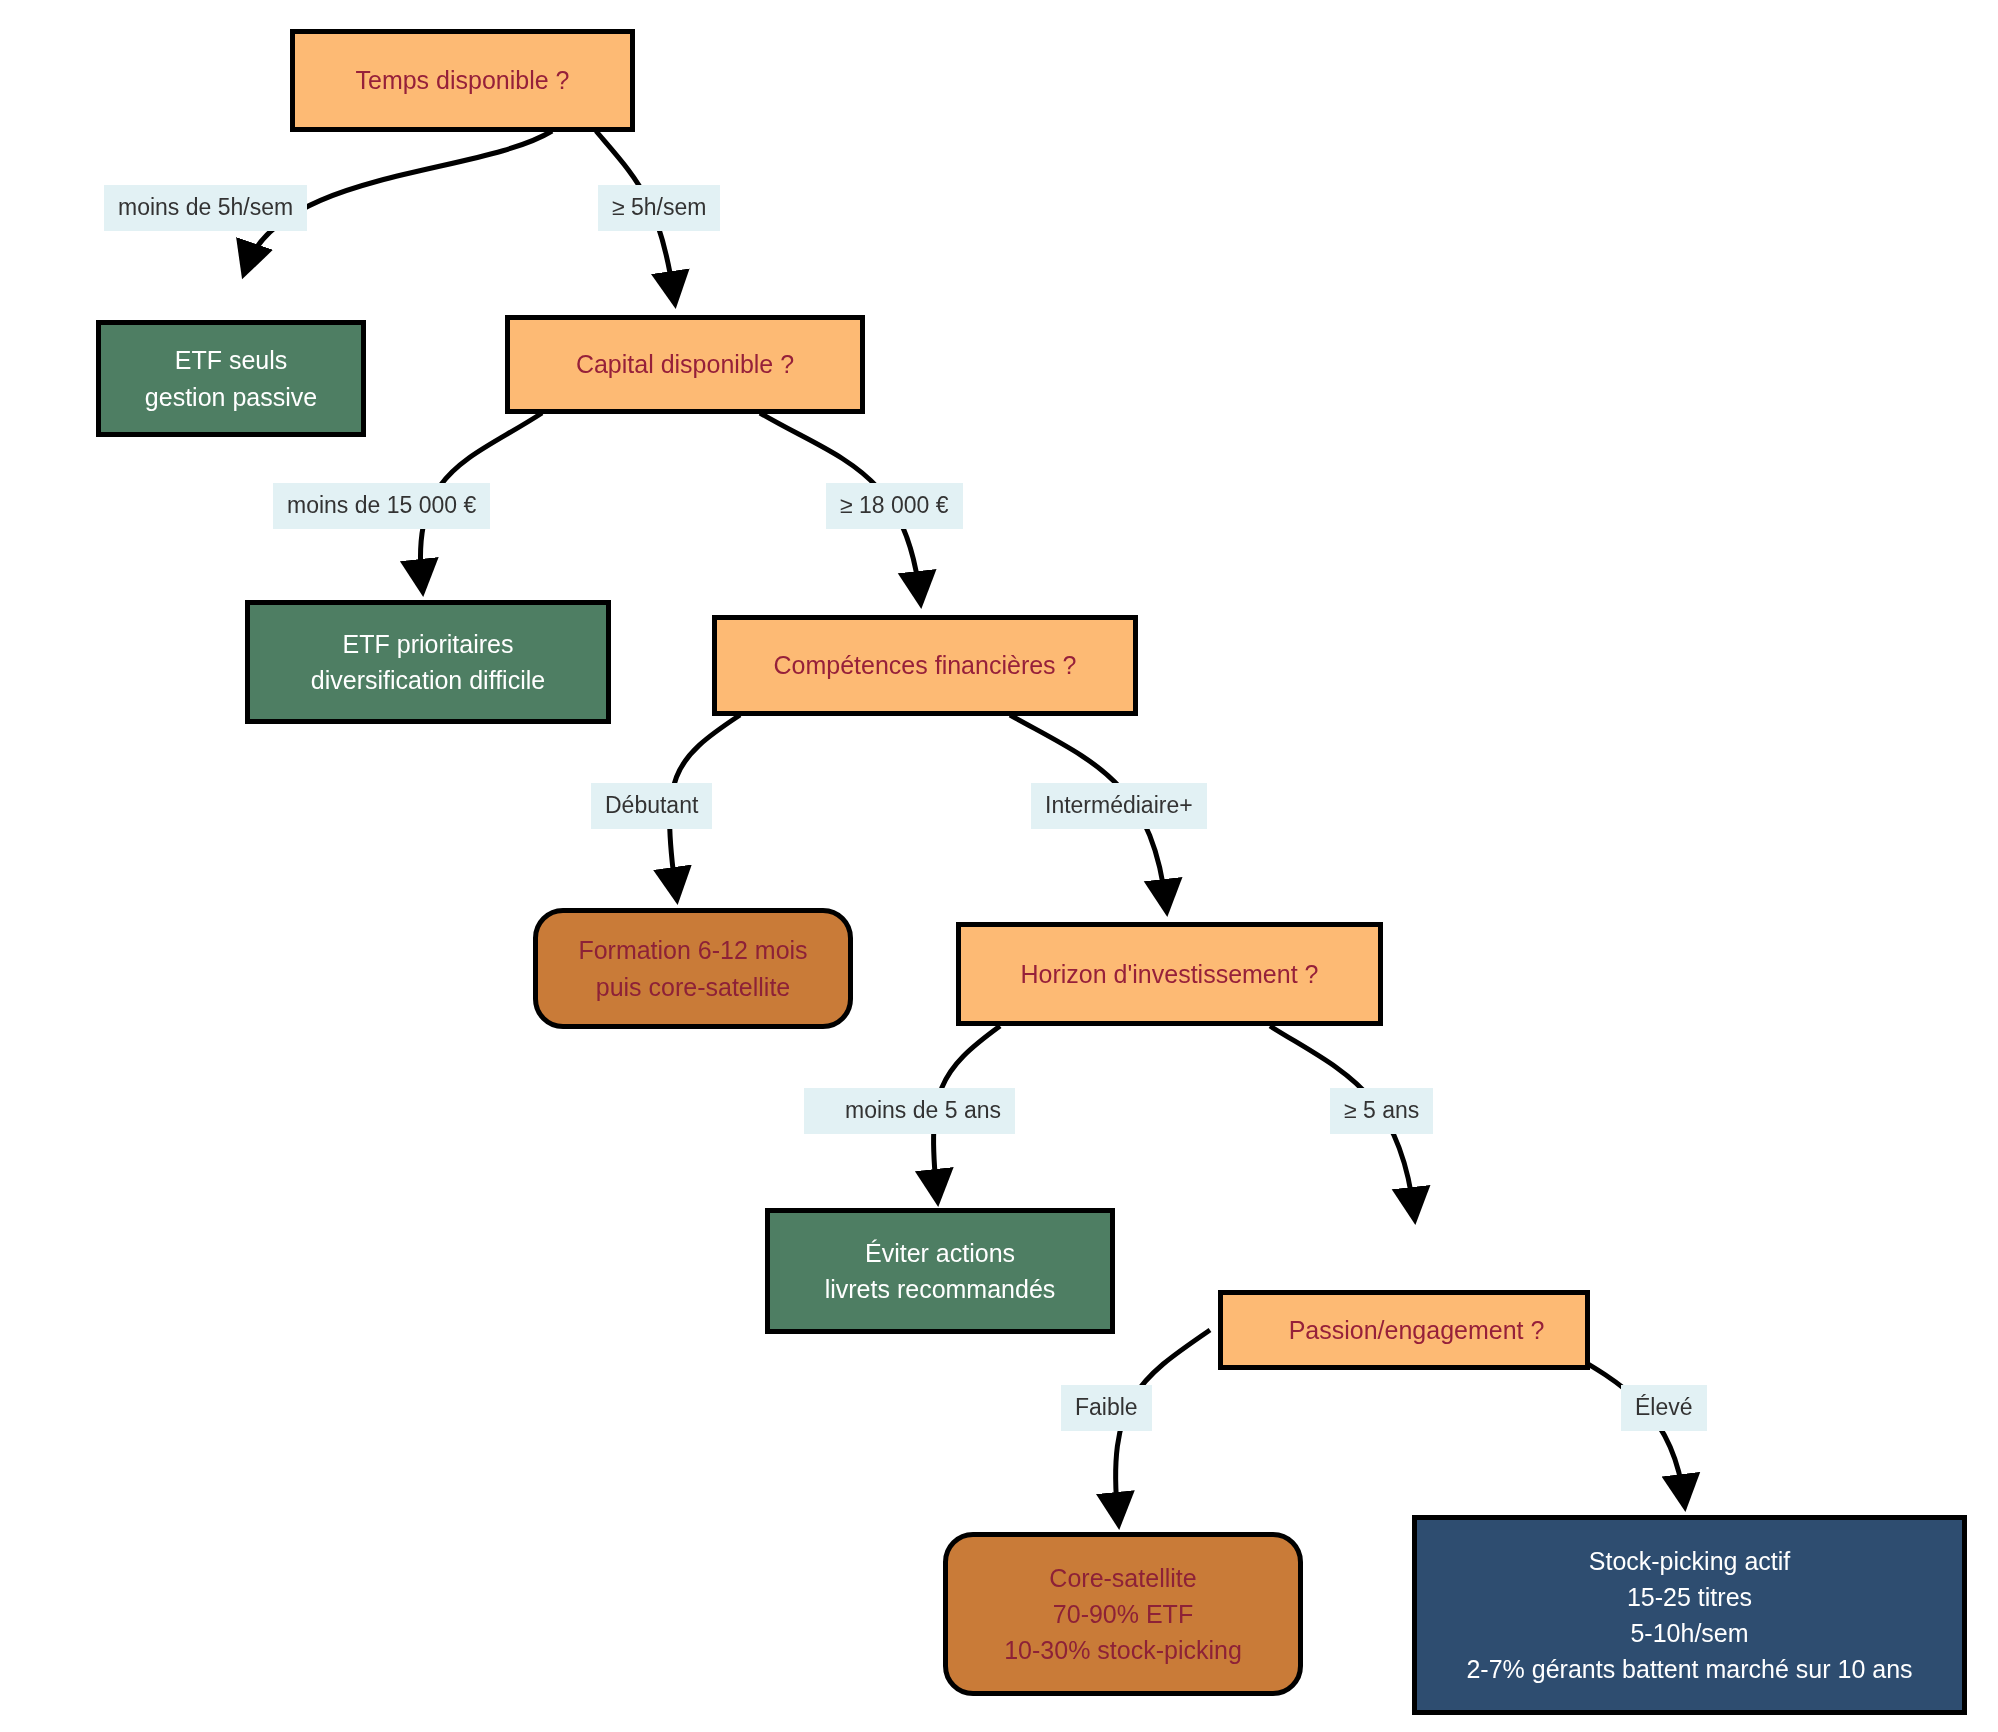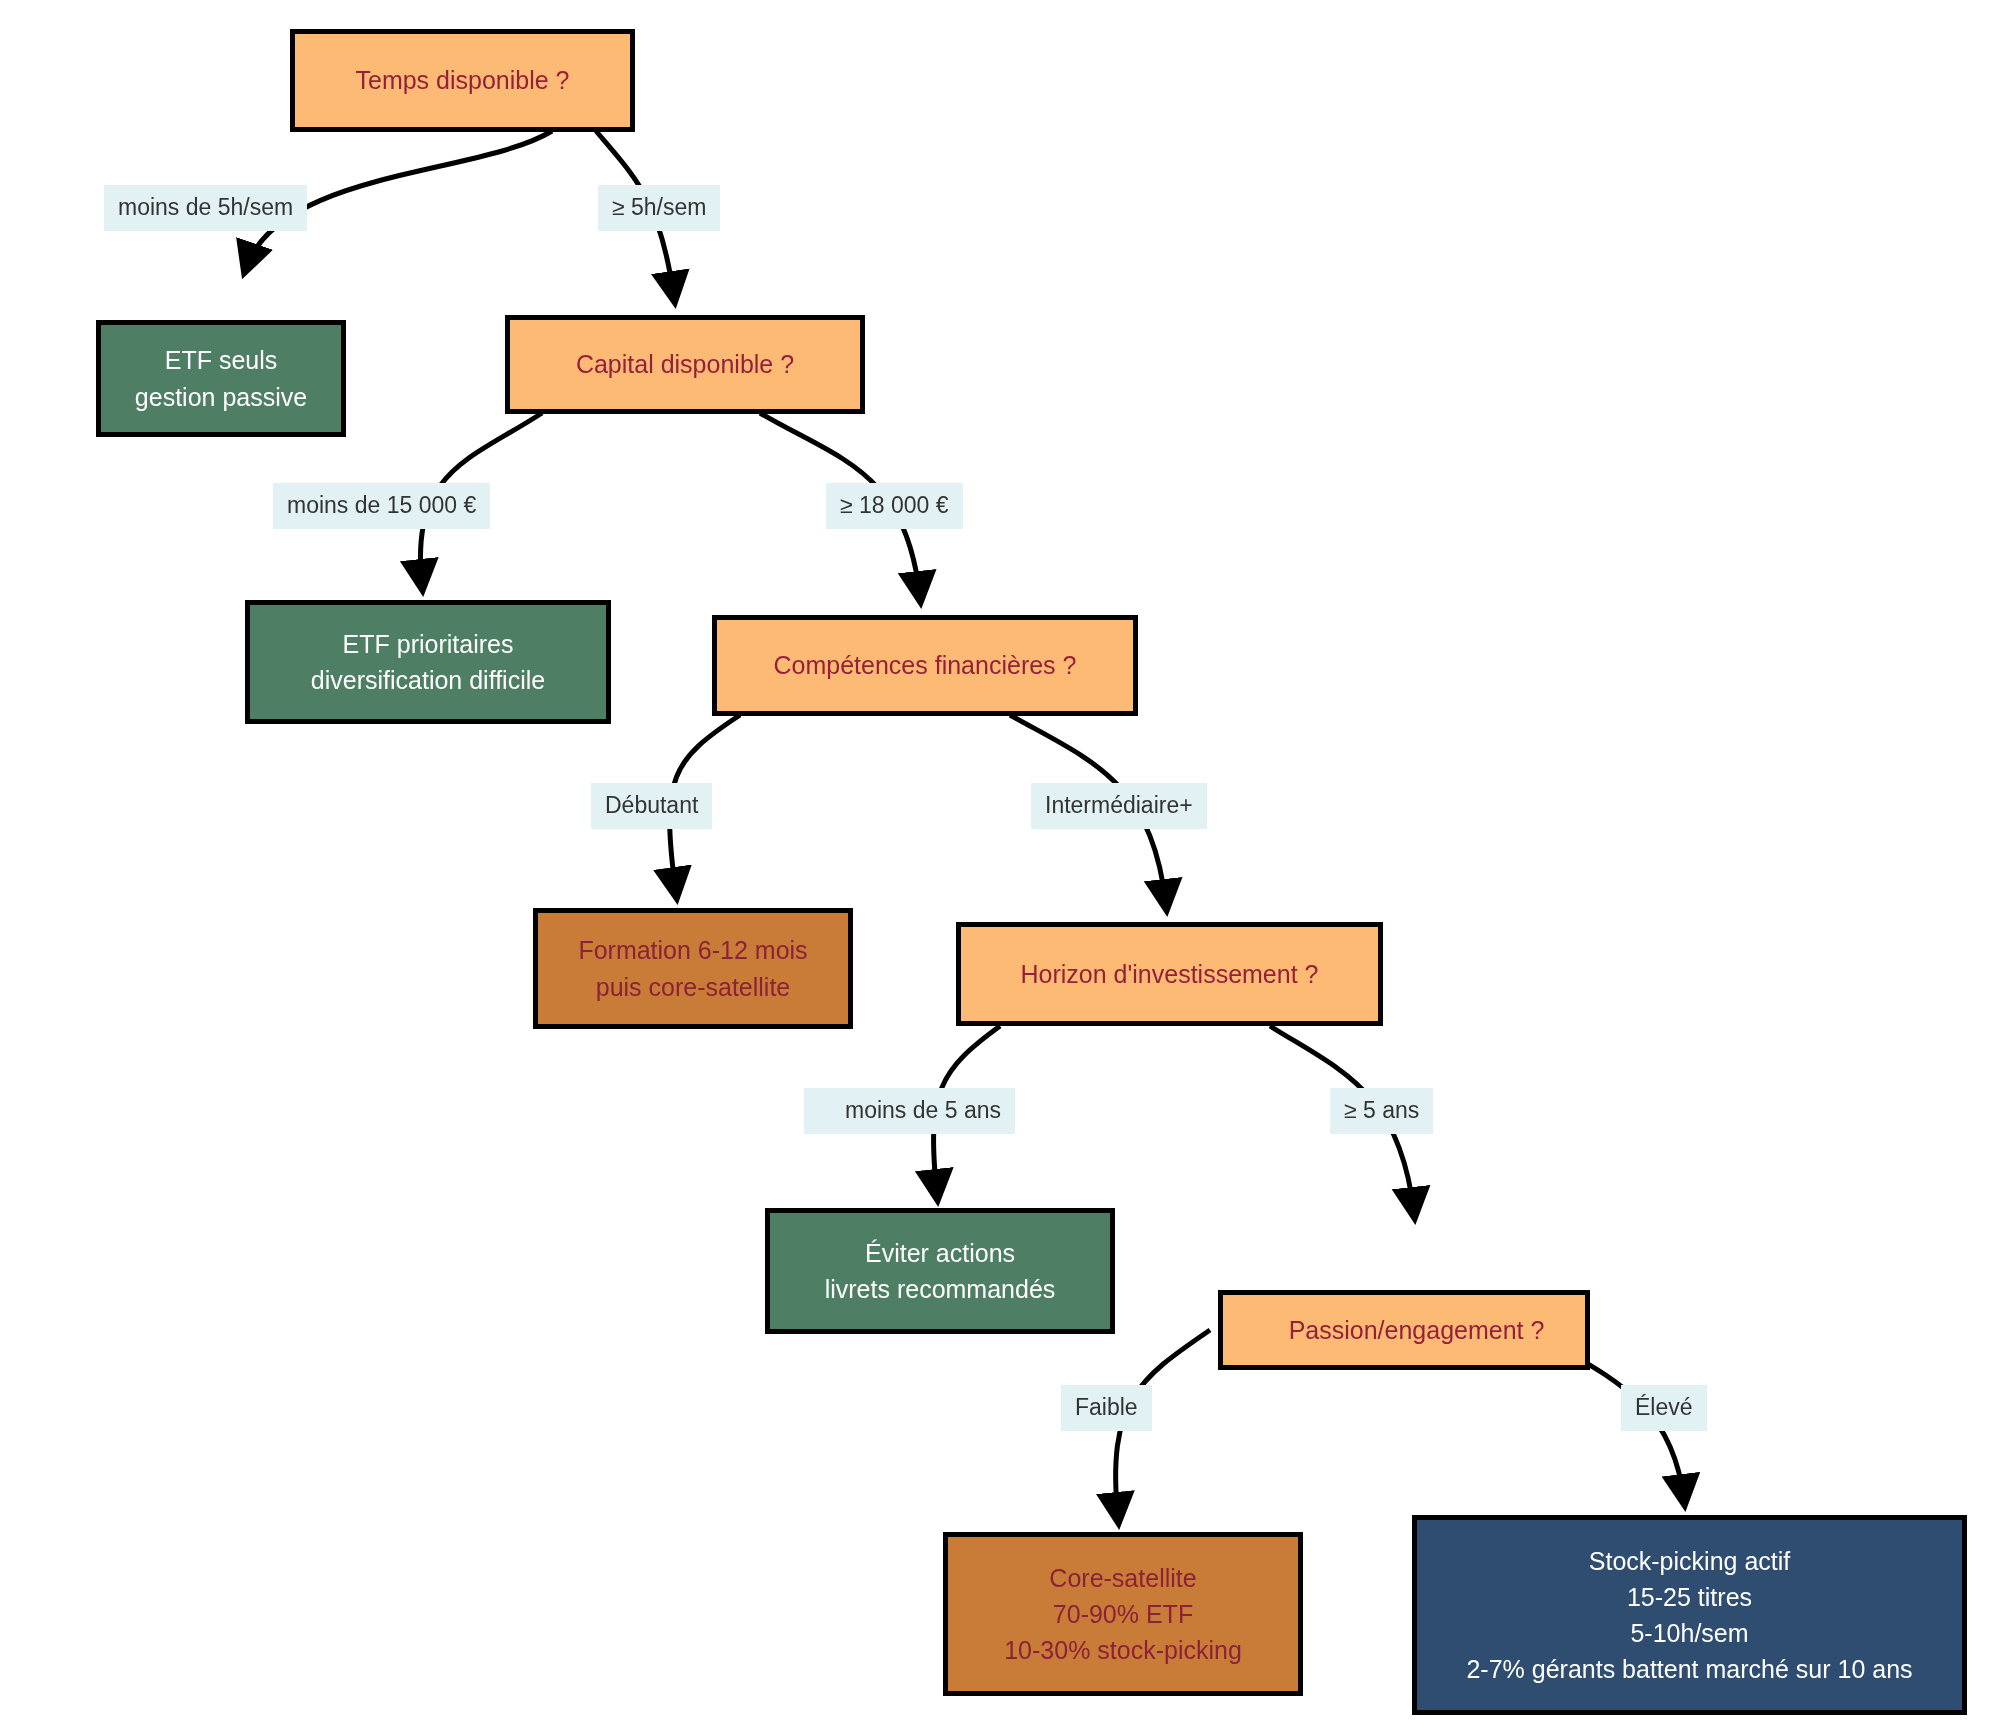--- a/index.html
+++ b/index.html
@@ -50,20 +50,21 @@
   }
   .terminal-green {
     background: #4e7e63;
     color: #ffffff;
     font-size: 25px;
   }
   .terminal-orange {
     background: #c97b38;
     color: #8d2137;
     font-size: 25px;
+    border-radius: 30px;
   }
   .terminal-navy {
     background: #2e4d70;
     color: #ffffff;
     font-size: 25px;
   }
   .edge-label {
     position: absolute;
     background: #e2f1f4;
     color: #333333;
@@ -104,21 +105,21 @@
 
     <path d="M 1210,1330 C 1140,1378 1106,1400 1118,1518" fill="none" stroke="#000000" stroke-width="5" marker-end="url(#arrow)"></path>
 
     <path d="M 1530,1330 C 1610,1378 1672,1400 1684,1500" fill="none" stroke="#000000" stroke-width="5" marker-end="url(#arrow)"></path>
   </svg>
 
   <div class="node decision" style="left:290px; top:29px; width:345px; height:103px;">
     <span class="line">Temps disponible ?</span>
   </div>
 
-  <div class="node terminal-green" style="left:96px; top:320px; width:250px; height:117px;">
+  <div class="node terminal-green" style="left:96px; top:320px; width:270px; height:117px;">
     <span class="line">ETF seuls</span>
     <span class="line">gestion passive</span>
   </div>
 
   <div class="node decision" style="left:505px; top:315px; width:360px; height:99px;">
     <span class="line">Capital disponible ?</span>
   </div>
 
   <div class="node terminal-green" style="left:245px; top:600px; width:366px; height:124px;">
     <span class="line">ETF prioritaires</span>

